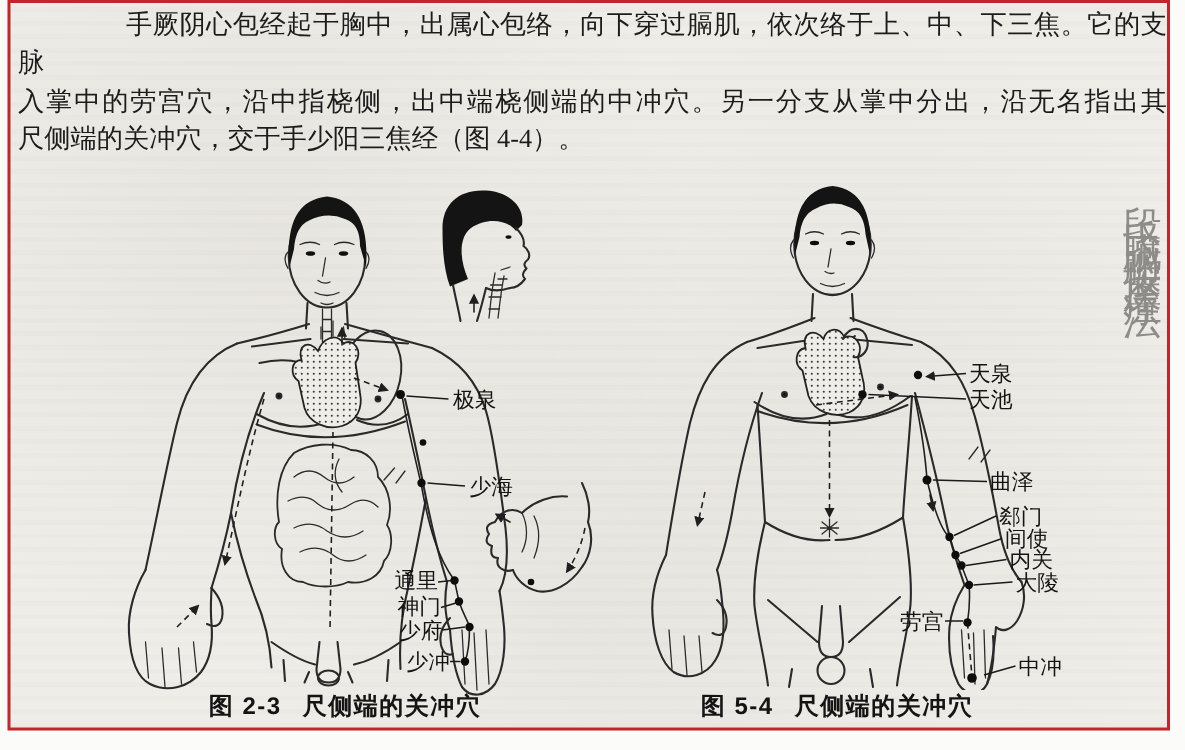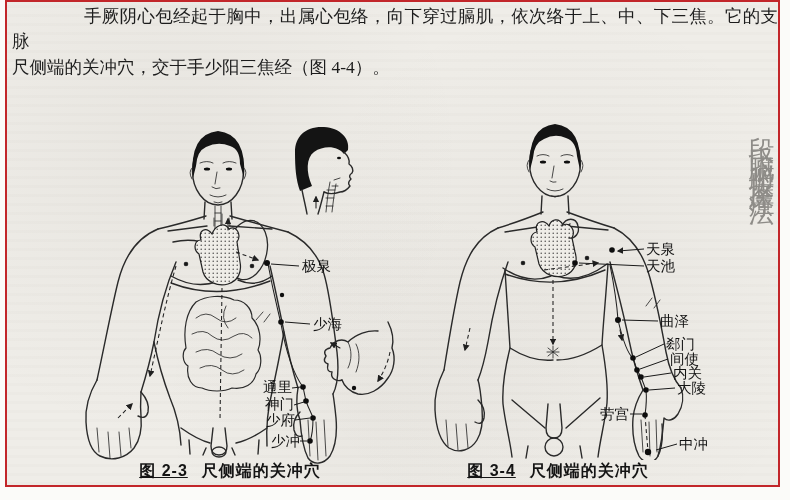--- a/index.html
+++ b/index.html
@@ -20,36 +20,37 @@
   .outline{stroke:#2a2a2a;stroke-width:1.4;fill:none;stroke-linecap:round;stroke-linejoin:round;}
   .thin{stroke:#2a2a2a;stroke-width:.85;fill:none;stroke-linecap:round;}
   .mer{stroke:#1f1f1f;stroke-width:1.05;fill:none;stroke-linecap:round;}
   .dash{stroke:#1f1f1f;stroke-width:1.05;fill:none;stroke-dasharray:4 3;}
   .hair{fill:#141414;stroke:none;}
   .dot{fill:#0d0d0d;stroke:none;}
   .ptr{stroke:#1a1a1a;stroke-width:1;fill:none;}
   .ac-label{font-family:"Liberation Serif","DejaVu Serif",serif;font-size:14.5px;fill:#141414;}
   .fig-caption{position:absolute;top:461px;font-family:"Liberation Sans","DejaVu Sans",sans-serif;
     font-weight:bold;font-size:16px;color:#141414;letter-spacing:1px;text-align:center;}
-  .fig-caption .num{margin-right:14px;text-decoration:underline;}
+  .fig-caption .num{margin-right:14px;}
   .caption-left{left:110px;width:240px;}
   .caption-right{left:438px;width:240px;}
   .calligraphy{position:absolute;left:744px;top:116px;height:292px;writing-mode:vertical-rl;
     text-orientation:upright;font-family:"Liberation Serif","DejaVu Serif",serif;
     font-size:26px;letter-spacing:9px;color:#8e8c88;line-height:34px;}
 </style>
 </head>
 <body>
 
 <div class="page">
   <div class="red-frame"></div>
   <div class="paper-noise"></div>
 
   <div class="intro">
     <div class="intro-line first">手厥阴心包经起于胸中，出属心包络，向下穿过膈肌，依次络于上、中、下三焦。它的支脉</div>
+    <div class="intro-line">入掌中的劳宫穴，沿中指桡侧，出中端桡侧端的中冲穴。另一分支从掌中分出，沿无名指出其</div>
     <div class="intro-line last">尺侧端的关冲穴，交于手少阳三焦经（图 4-4）。</div>
   </div>
 
   <svg class="fig-svg" style="left:60px;top:116px;" width="345" height="348" viewBox="60 116 345 348">
     <defs>
       <pattern id="stipL" width="4" height="4" patternUnits="userSpaceOnUse">
         <rect width="4" height="4" fill="#efede8"></rect>
           <circle cx="1.2" cy="1.2" r=".7" fill="#3a3a3a"></circle>
       </pattern>
       <marker id="arrL" viewBox="0 0 10 10" refX="8" refY="5" markerWidth="6.5" markerHeight="6.5" orient="auto-start-reverse">
@@ -269,17 +270,17 @@
       <text class="ac-label" x="600" y="419">劳宫</text>
       <path class="ptr" d="M677,444 L656,450"></path>
       <text class="ac-label" x="679" y="449">中冲</text>
     </g>
   </svg>
 
   <div class="fig-caption caption-left">
     <span class="num">图 2-3</span><span>尺侧端的关冲穴</span>
   </div>
   <div class="fig-caption caption-right">
-    <span class="num">图 3-4</span><span>尺侧端的关冲穴</span>
+    <span class="num">图 5-4</span><span>尺侧端的关冲穴</span>
   </div>
 
   <div class="calligraphy">段氏臟腑按摩療法</div>
 </div>
 
 </body></html>

